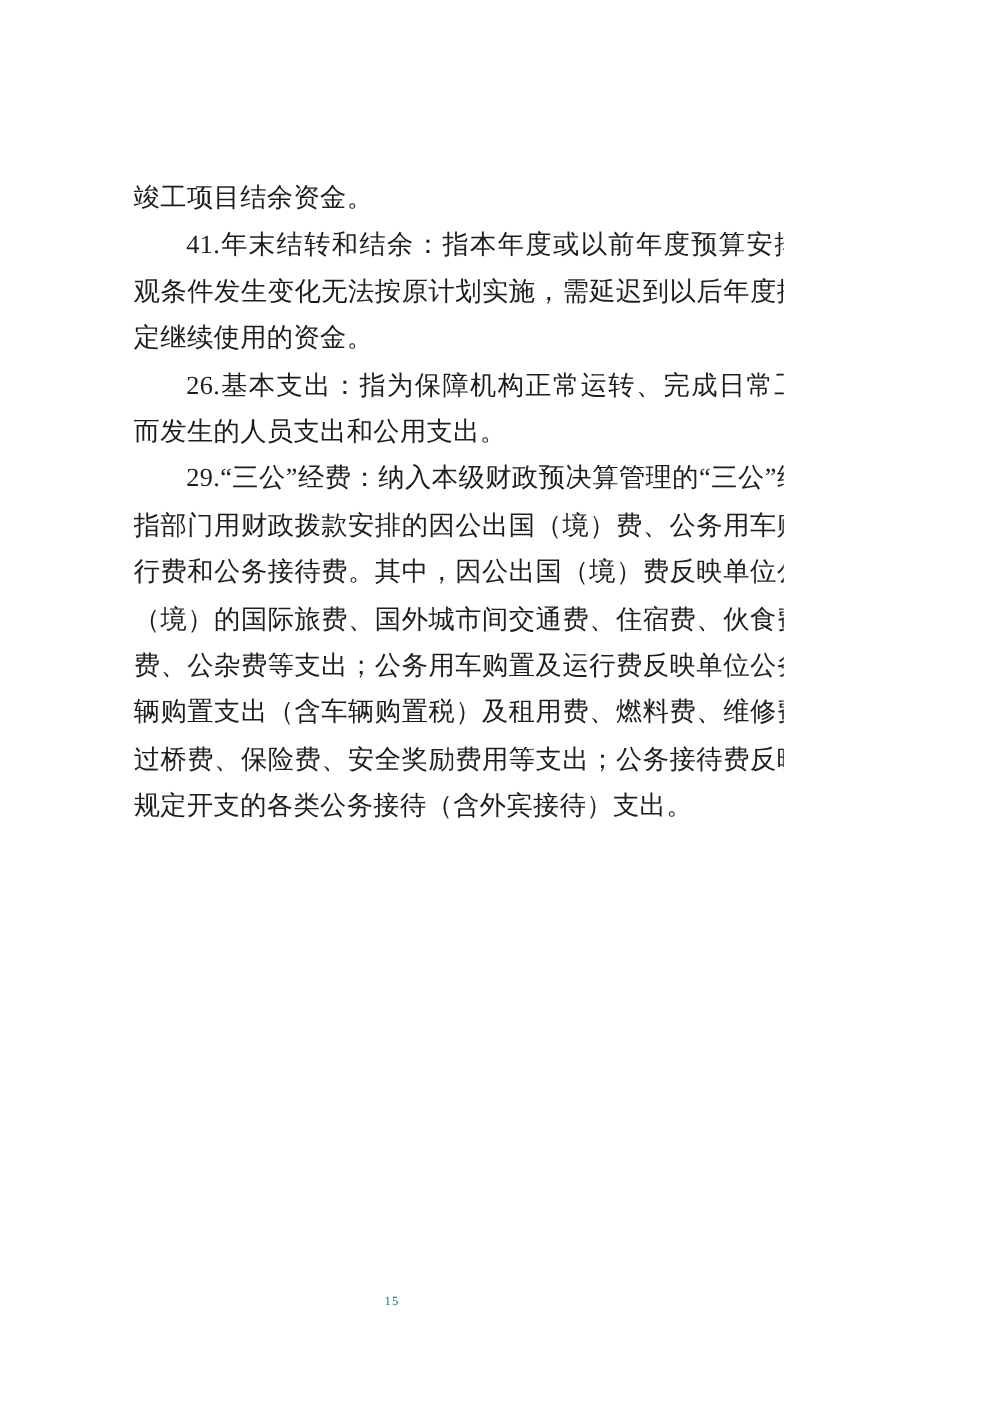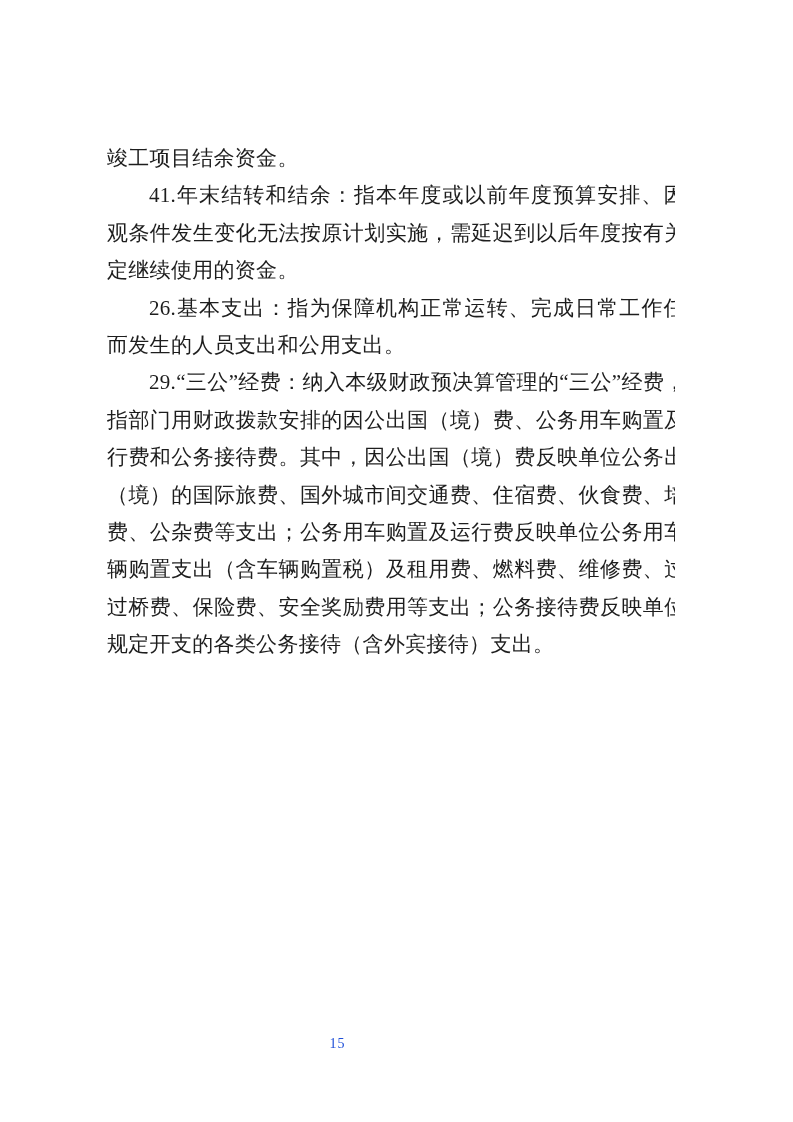--- a/index.html
+++ b/index.html
@@ -8,21 +8,20 @@
     background: #ffffff;
   }
   .page {
     position: relative;
     width: 627px;
     height: 1122px;
     background: #ffffff;
     font-family: "Liberation Serif", "DejaVu Serif", serif;
     color: #1d1d1d;
     overflow: hidden;
-    padding-left: 48px;
   }
   .content {
     position: absolute;
     left: 107px;
     top: 140px;
     width: 600px;
     font-size: 21px;
     line-height: 37.4px;
     text-align: justify;
     text-justify: inter-ideograph;
@@ -35,22 +34,22 @@
   }
   .para.no-indent {
     text-indent: 0;
   }
   .page-number {
     position: absolute;
     top: 1036px;
     left: 0;
     width: 100%;
     text-align: center;
-    font-size: 14px;
-    color: #1d4ed8;
+    font-size: 10px;
+    color: #0f766e;
     letter-spacing: 1px;
   }
 </style>
 </head>
 <body>
 
 <div class="page">
   <div class="content">
     <p class="para no-indent">竣工项目结余资金。</p>
     <p class="para">41.年末结转和结余：指本年度或以前年度预算安排、因客观条件发生变化无法按原计划实施，需延迟到以后年度按有关规定继续使用的资金。</p>

